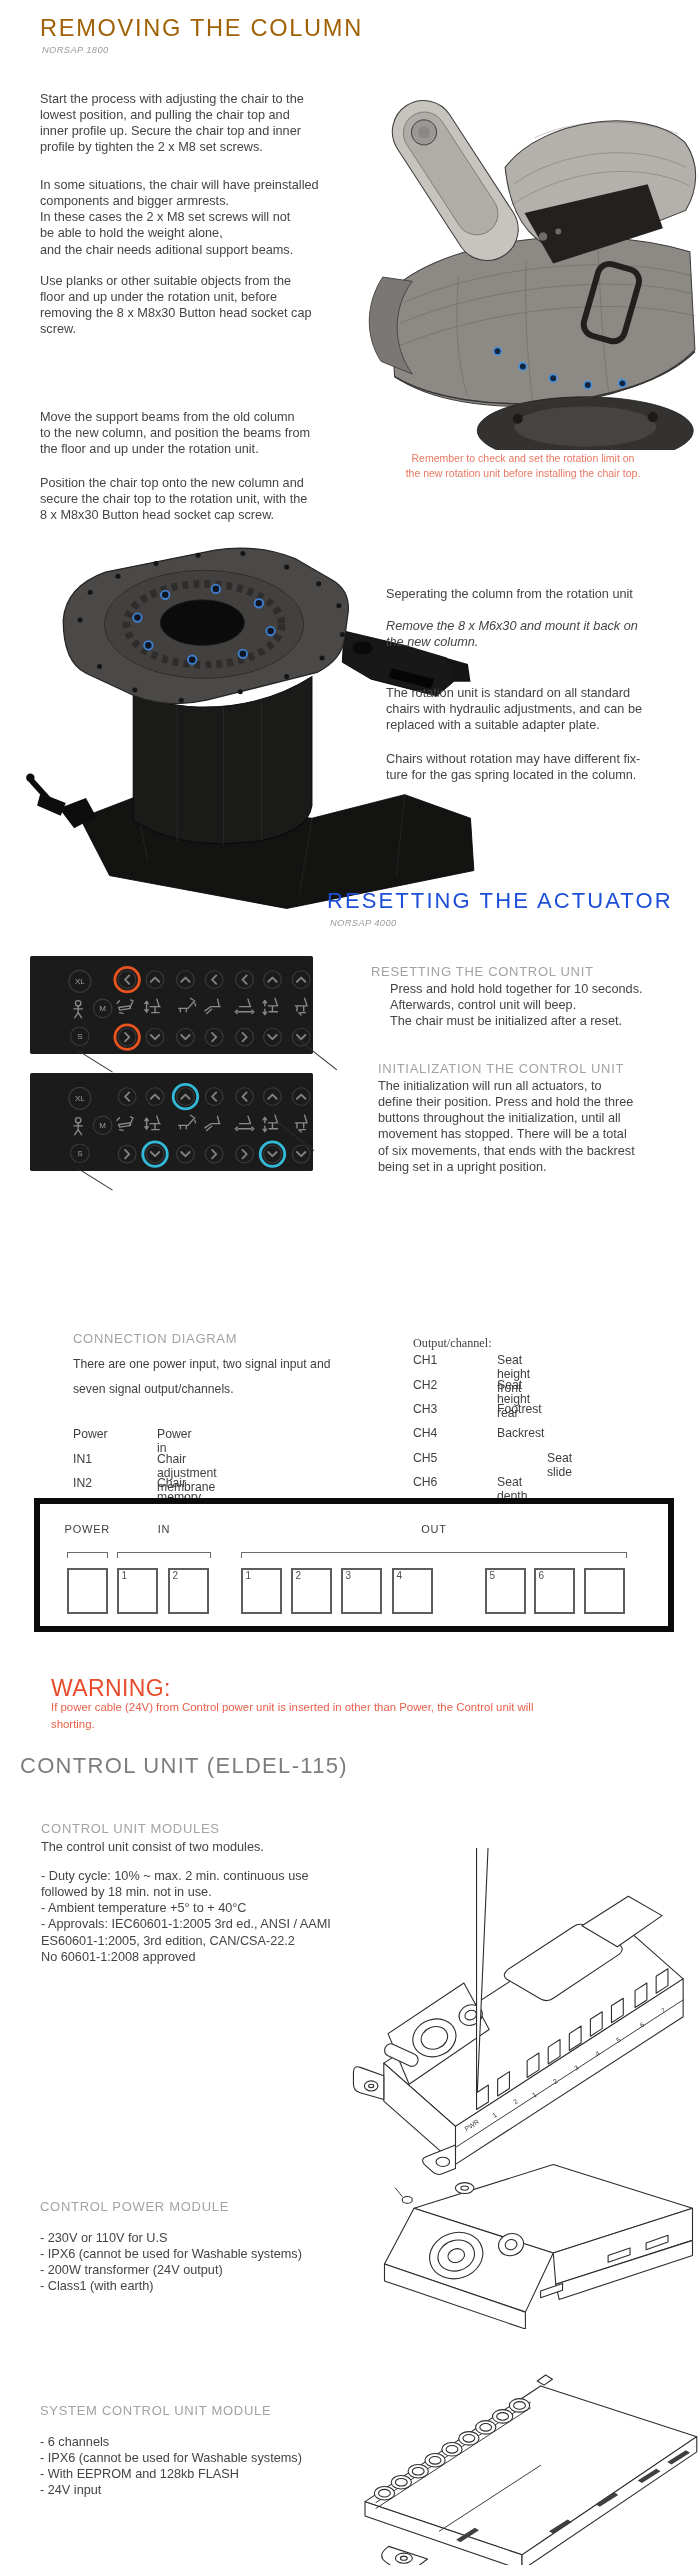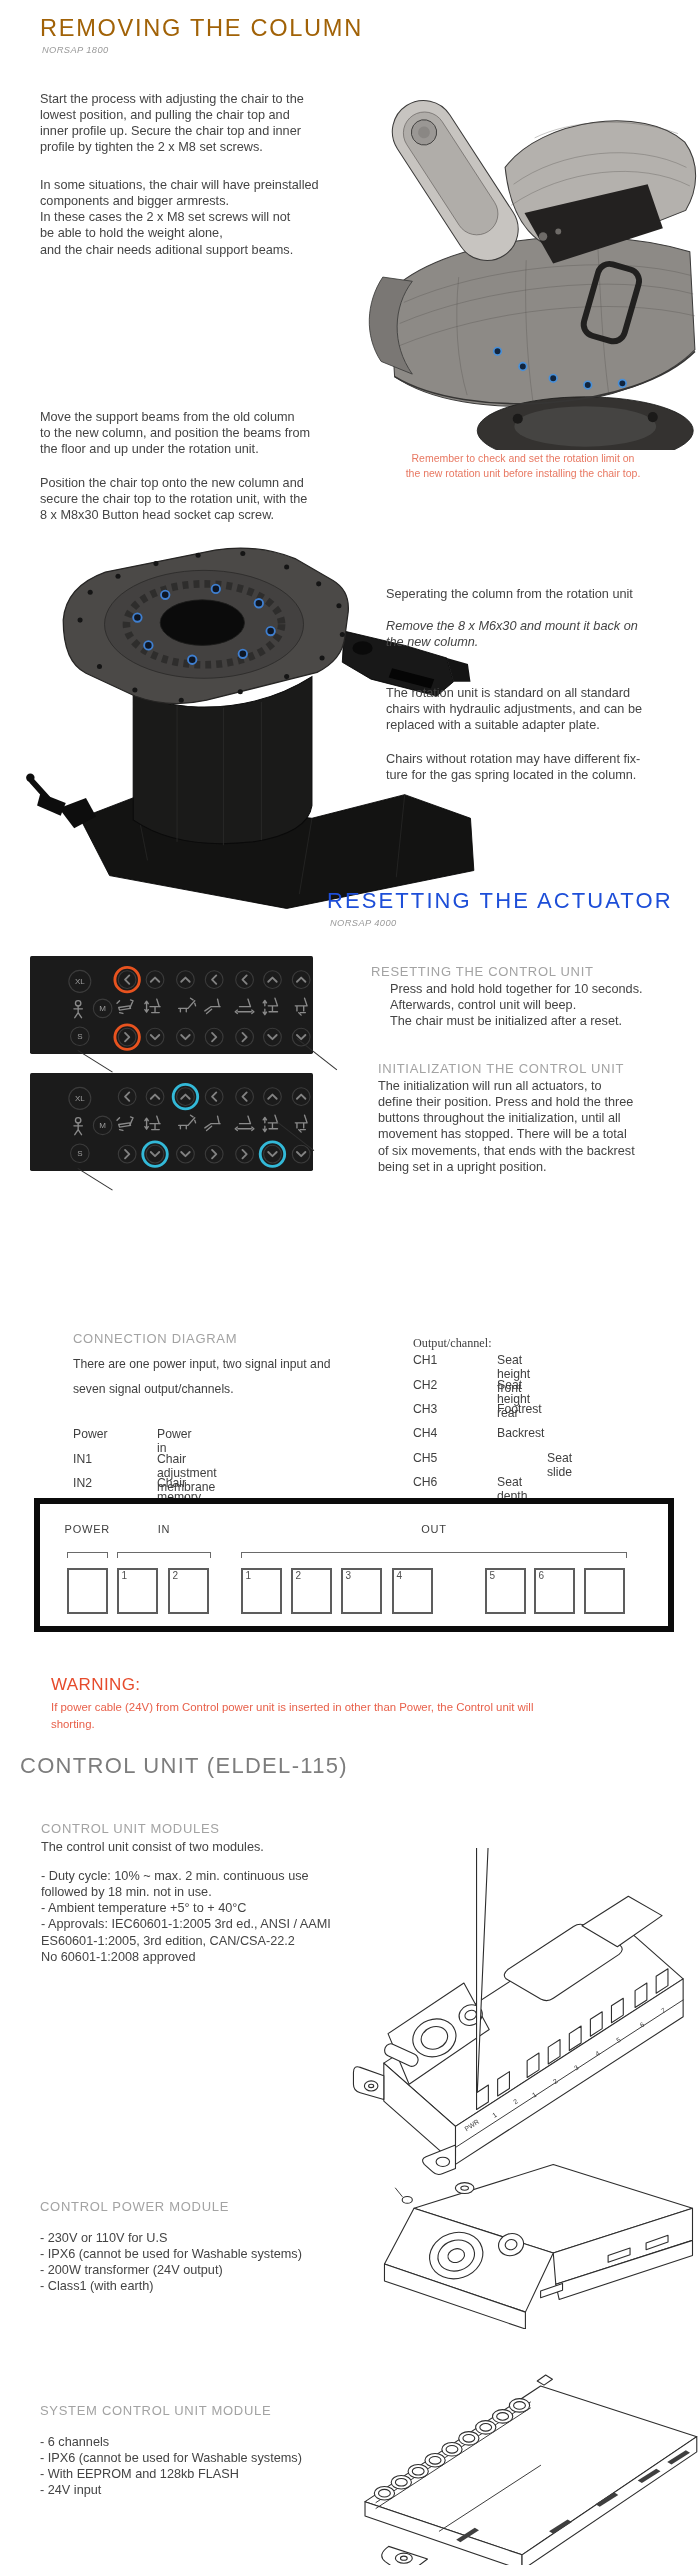--- a/index.html
+++ b/index.html
@@ -9,21 +9,21 @@
   .t{position:absolute;white-space:pre-line;}
   .h1{font-size:23.6px;letter-spacing:1.7px;color:#a16207;font-weight:300;}
   .h1b{font-size:22px;letter-spacing:2.1px;color:#1d4ed8;font-weight:300;}
   .h1g{font-size:22px;letter-spacing:1.3px;color:#7d7d7d;font-weight:300;}
   .sub{font-style:italic;font-size:9.3px;color:#9a9a9a;letter-spacing:0.4px;}
   .body{font-size:12.7px;line-height:1.27;color:#444;}
   .body-sm{font-size:12.2px;line-height:24.5px;color:#3f3f3f;}
   .grayhead{font-size:13px;letter-spacing:0.7px;color:#a3a3a3;}
   .ital{font-style:italic;}
   .caption{font-size:10.5px;line-height:1.4;color:var(--caption-red);text-align:center;}
-  .warn-title{font-size:17px;letter-spacing:0.4px;color:var(--warning-red);}
+  .warn-title{font-size:23px;letter-spacing:0.4px;color:var(--warning-red);}
   .warn-text{font-size:11.4px;line-height:1.45;color:#e8604a;}
   .row{position:absolute;font-size:12.2px;color:#3f3f3f;}
   .term{position:absolute;left:0;}
   .desc{position:absolute;}
   
   .dbox{position:absolute;left:34px;top:1498px;width:628px;height:122px;border:6.8px solid #0b0b0b;background:#fff;}
   .boxlab{position:absolute;top:18.6px;font-size:11px;letter-spacing:0.8px;color:#3f3f3f;text-align:center;}
   .brk{position:absolute;top:48px;height:5.9px;border:1.3px solid #6a6a6a;border-bottom:none;box-sizing:border-box;}
   .port{position:absolute;top:64px;width:37px;height:42px;border:2.5px solid #5d5d5d;}
   .port .n{position:absolute;top:0;left:2.5px;font-size:10px;color:#4f4f4f;}
@@ -100,20 +100,24 @@
 
   <div class="t body" style="left:40px;top:91px;width:308px;">Start the process with adjusting the chair to the
 lowest position, and pulling the chair top and
 inner profile up. Secure the chair top and inner
 profile by tighten the 2 x M8 set screws.</div>
   <div class="t body" style="left:40px;top:177px;width:312px;">In some situations, the chair will have preinstalled
 components and bigger armrests.
 In these cases the 2 x M8 set screws will not
 be able to hold the weight alone,
 and the chair needs aditional support beams.</div>
+  <div class="t body" style="left:40px;top:273px;width:308px;">Use planks or other suitable objects from the
+floor and up under the rotation unit, before
+removing the 8 x M8x30 Button head socket cap
+screw.</div>
   <div class="t body" style="left:40px;top:409px;width:312px;">Move the support beams from the old column
 to the new column, and position the beams from
 the floor and up under the rotation unit.</div>
   <div class="t body" style="left:40px;top:475px;width:312px;">Position the chair top onto the new column and
 secure the chair top to the rotation unit, with the
 8 x M8x30 Button head socket cap screw.</div>
 
   <svg class="abs" style="left:332px;top:23.6px;" width="369" height="426" viewBox="0 0 437 505">
     <path d="M68,318 C128,256 298,233 424,270 L430,386 C358,460 158,476 74,418 Z" fill="#8d8a86" stroke="#3c3b3a" stroke-width="1.2"></path>
     <path class="mesh" d="M85,330 C180,288 330,272 425,298"></path>

